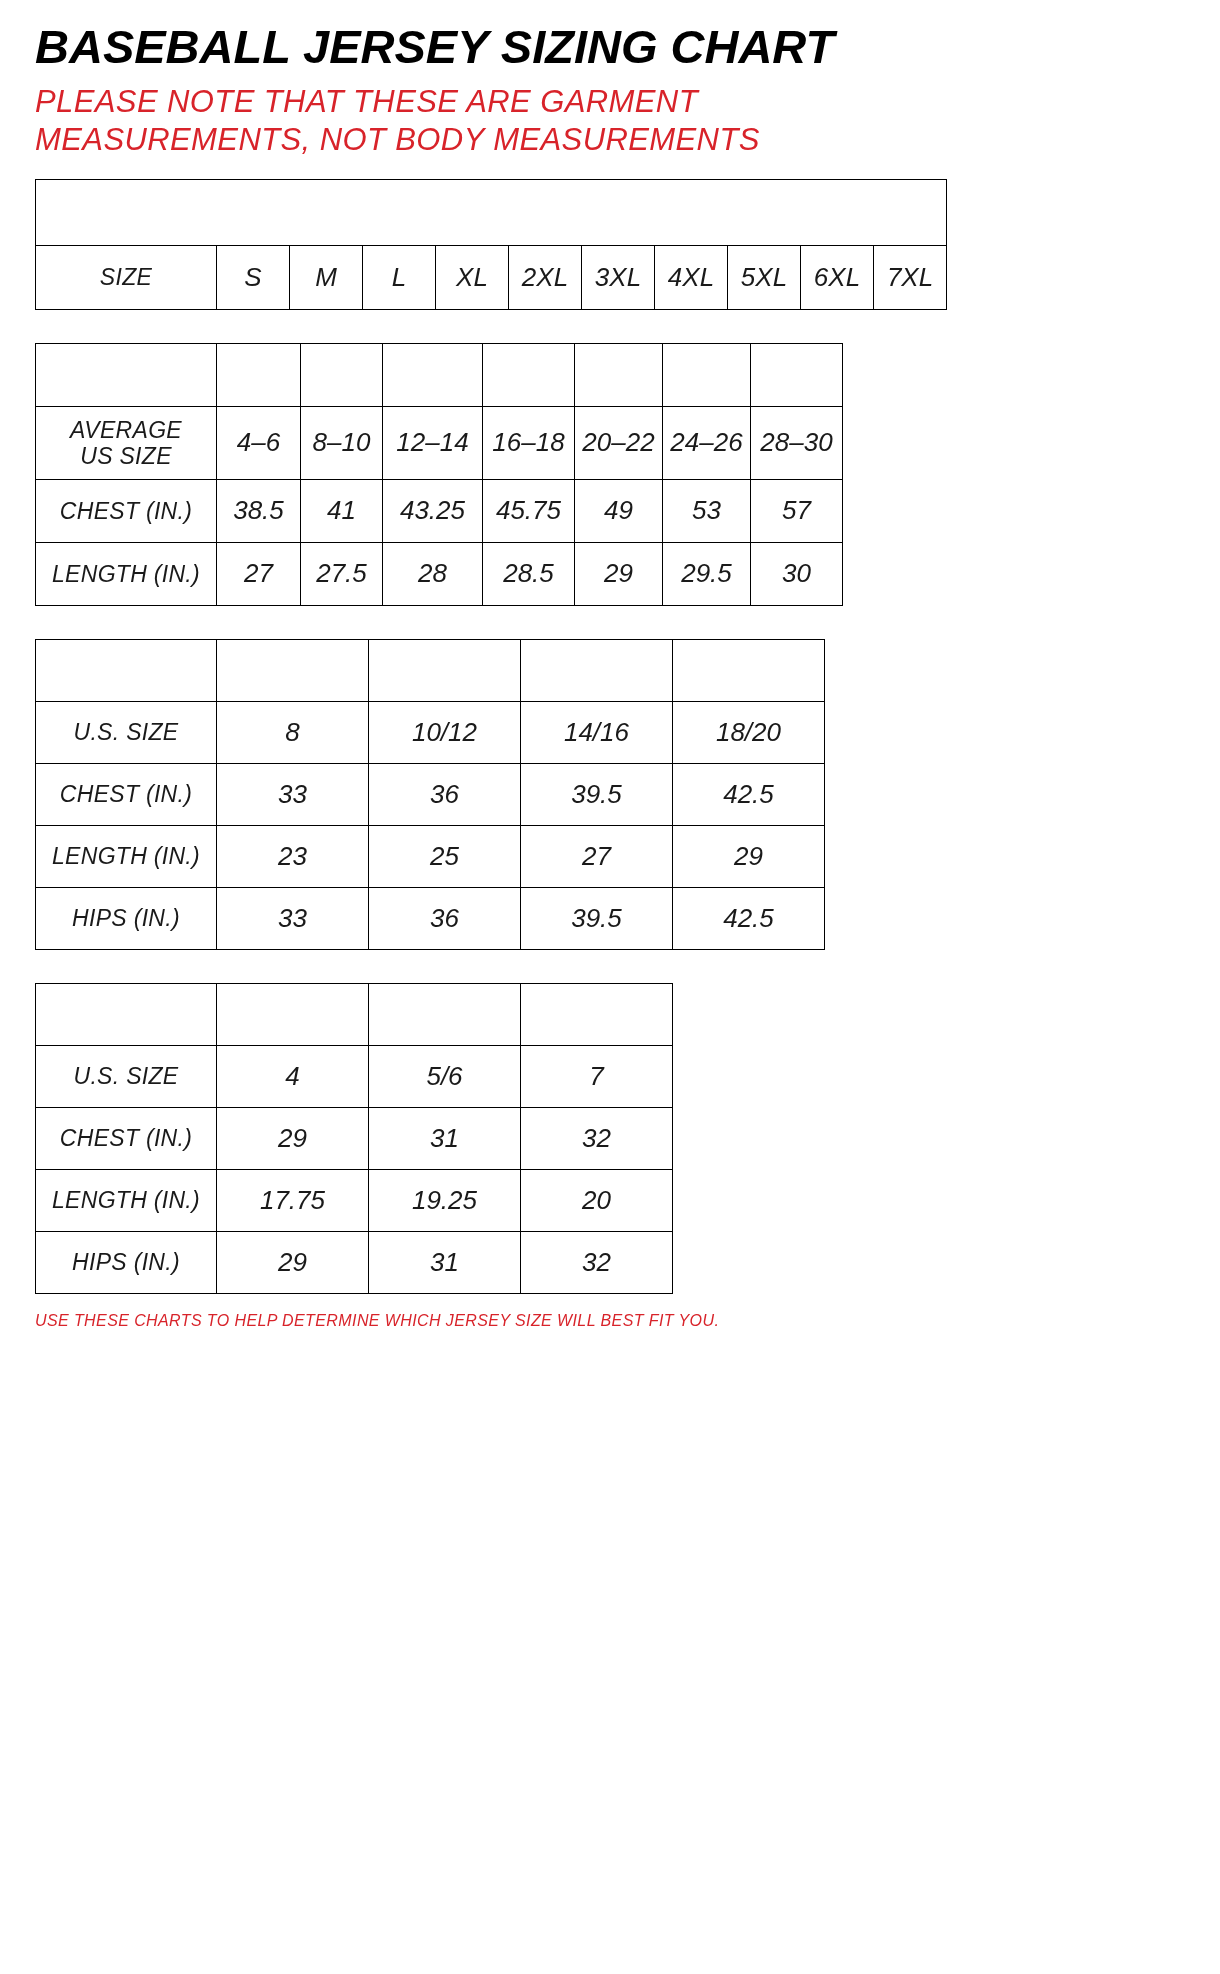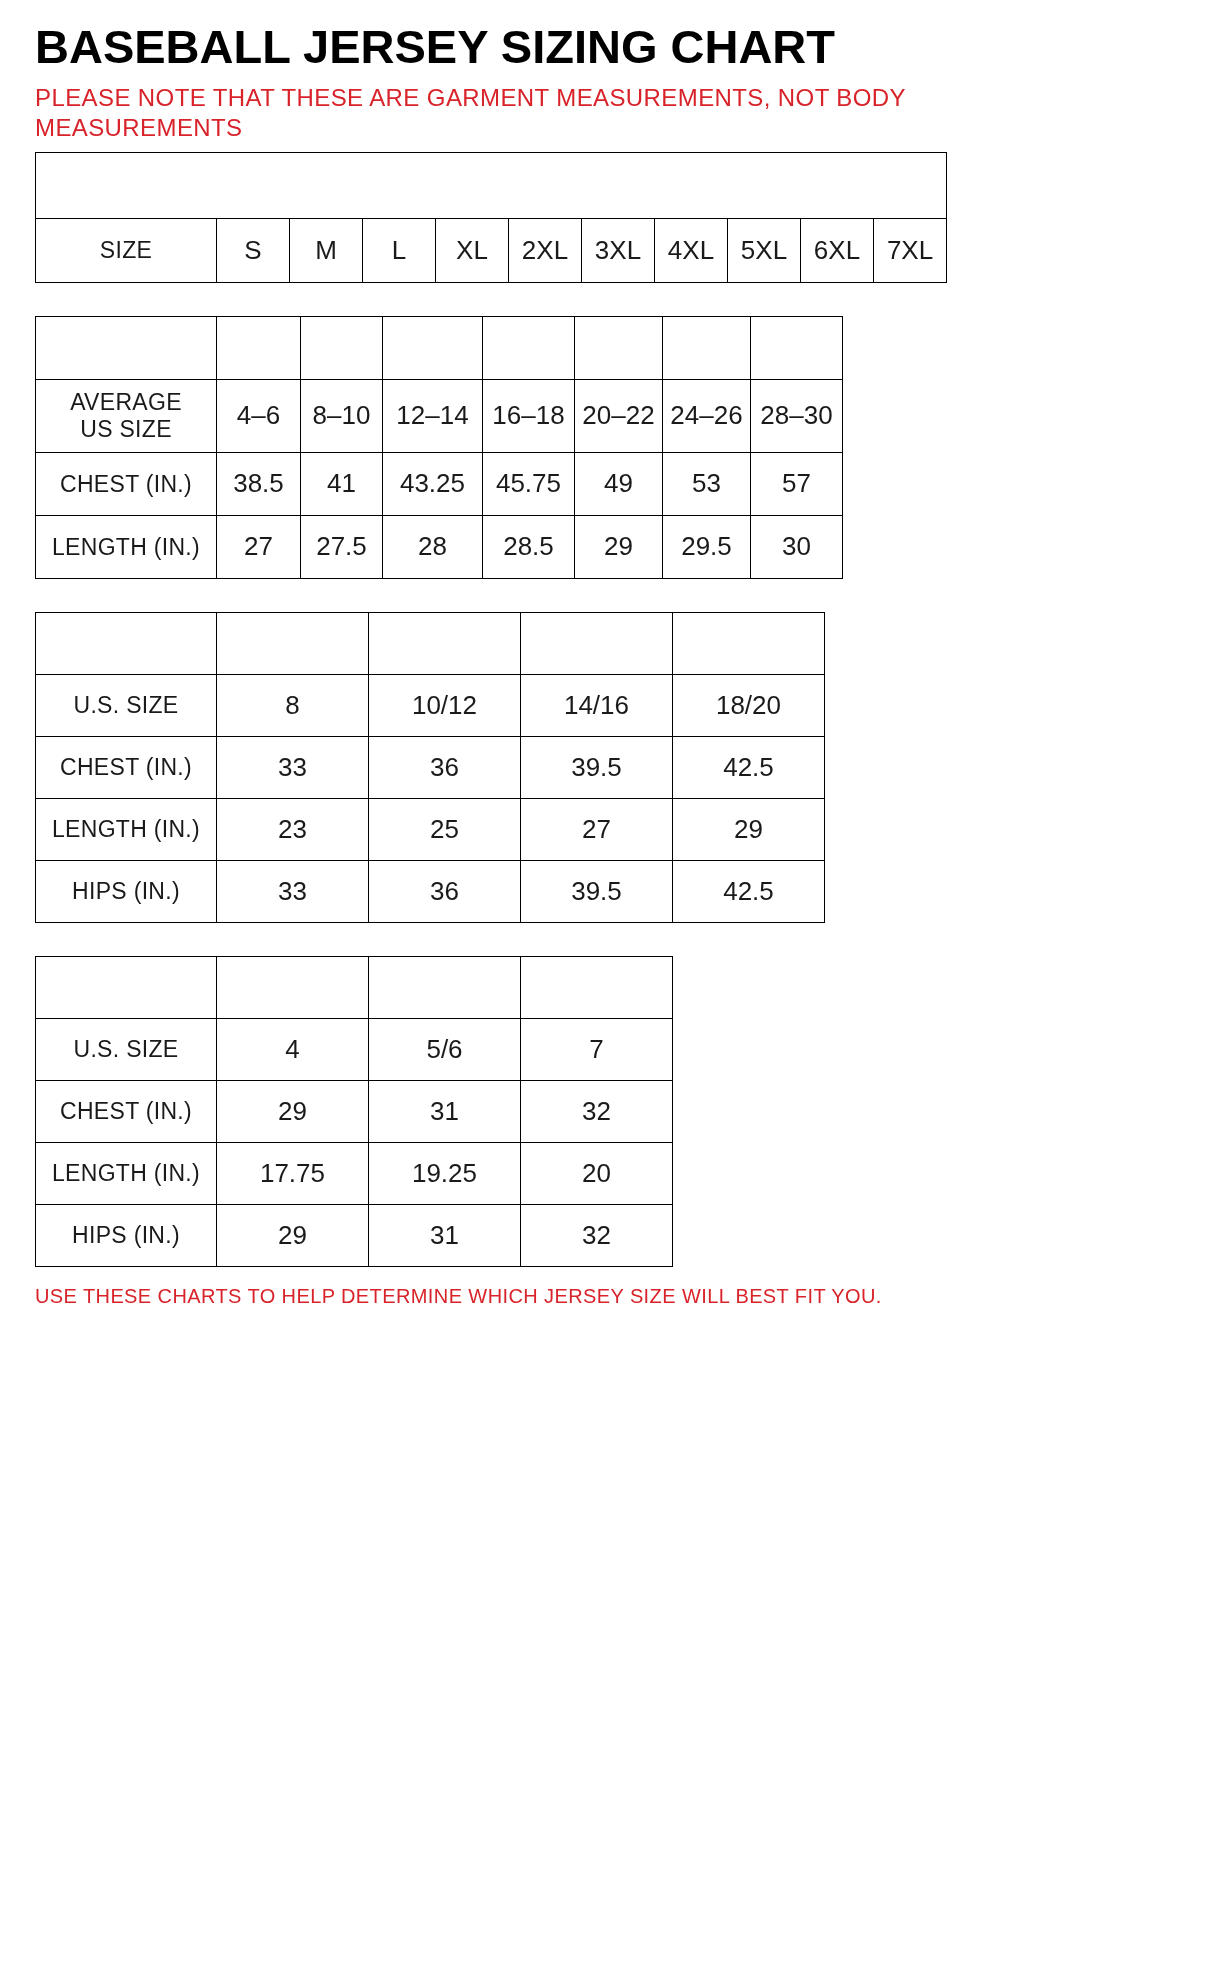--- a/index.html
+++ b/index.html
@@ -4,38 +4,38 @@
 <style>
   * { margin: 0; padding: 0; box-sizing: border-box; }
   html, body { background: #ffffff; }
   body {
     width: 1220px;
     height: 1974px;
     font-family: "Liberation Sans", sans-serif;
     color: #1a1a1a;
     position: relative;
   }
-  .page { padding: 22px 27px 0 35px; }
+  .page { padding: 22px 27px 0 35px; font-style: italic; }
 
   .title {
     color: #000;
     font-weight: bold;
     font-size: 47px;
     letter-spacing: 0px;
     line-height: 1.05;
     margin-bottom: 12px;
     font-stretch: condensed;
   }
   .note {
     color: var(--accent-red, #d8232a);
-    font-size: 24px;
+    font-size: 31px;
     line-height: 1.22;
     letter-spacing: 0.4px;
     max-width: 880px;
-    margin-bottom: 10px;
+    margin-bottom: 20px;
   }
 
   table.tbl {
     border-collapse: collapse;
     table-layout: fixed;
     margin-bottom: 33px;
   }
   table.tbl td {
     text-align: center;
     vertical-align: middle;
@@ -59,21 +59,21 @@
   }
   td.ghead {
     background: var(--header-gray, #7a7a7a);
     color: #fff;
     font-size: 26px;
     letter-spacing: 1px;
     border: 2px solid #fff;
   }
   .footer {
     color: var(--accent-red, #d8232a);
-    font-size: 20px;
+    font-size: 16px;
     letter-spacing: 0.4px;
     margin-top: -6px;
   }
 </style>
 </head>
 <body>
 
 <div class="page">
 
   <h1 class="title">BASEBALL JERSEY SIZING CHART</h1>

